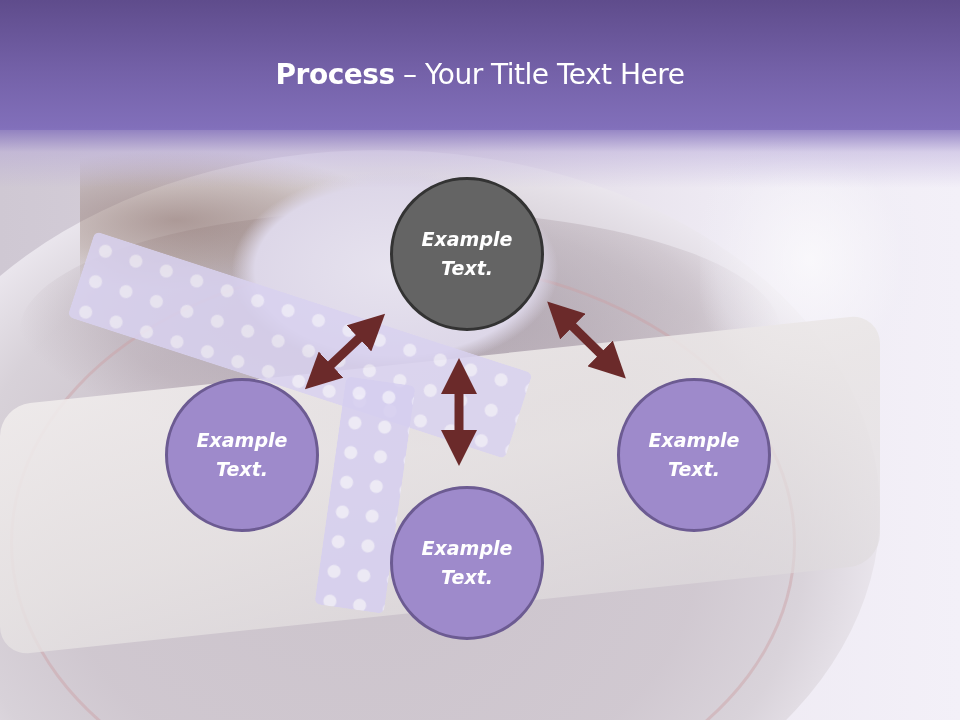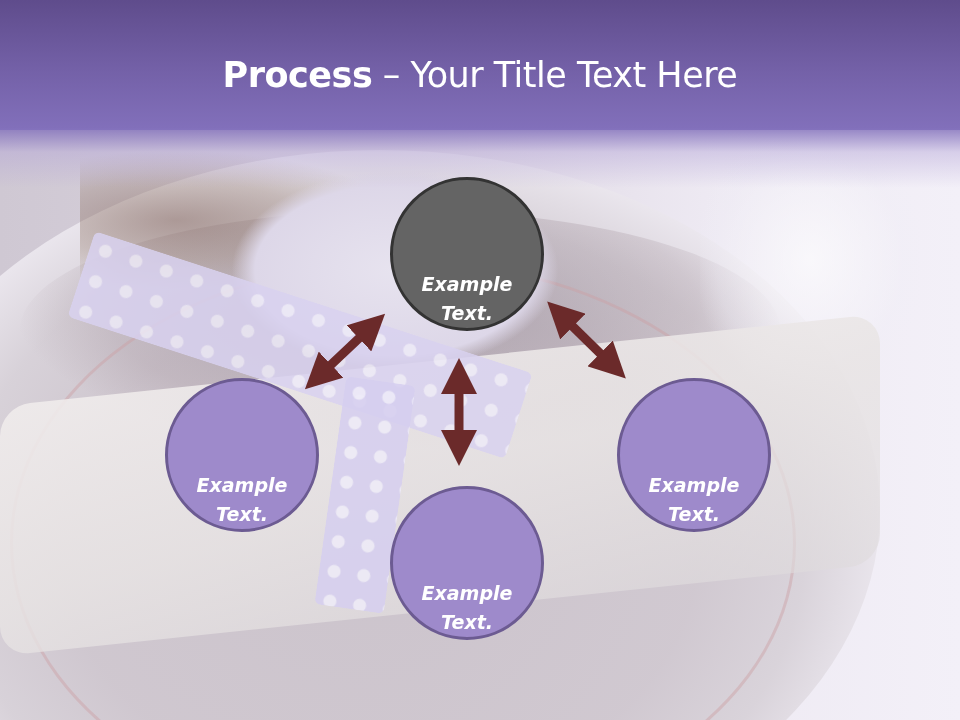--- a/index.html
+++ b/index.html
@@ -29,27 +29,27 @@
     background: radial-gradient(ellipse at 50% 50%, rgba(255,255,255,.6) 0%, rgba(240,238,246,.3) 60%, transparent 75%); }
   .bg .dark-plate { position: absolute; left: 20px; top: 210px; width: 760px; height: 240px; border-radius: 50%;
     background: radial-gradient(ellipse at 50% 40%, rgba(110,95,110,.35) 0%, rgba(140,120,130,.2) 55%, transparent 72%); }
 
   
   .header { position: absolute; left: 0; top: 0; width: 960px; height: 130px;
     background: linear-gradient(180deg, #5f4c8c 0%, #7461a8 55%, #8270bb 100%); }
   .header-fade { position: absolute; left: 0; top: 128px; width: 960px; height: 60px;
     background: linear-gradient(180deg, rgba(130,112,187,.85) 0%, rgba(180,165,215,.45) 40%, rgba(220,210,235,0) 100%); }
   .title { position: absolute; left: 0; top: 52px; width: 960px; text-align: center; color: #ffffff;
-    font-size: 35px; line-height: 46px; font-family: "DejaVu Sans", sans-serif; letter-spacing: -0.5px; }
+    font-size: 28px; line-height: 46px; font-family: "DejaVu Sans", sans-serif; letter-spacing: -0.5px; }
   .title .bold { font-weight: bold; }
   .title .light { font-weight: normal; }
 
   
   .node { position: absolute; width: 154px; height: 154px; border-radius: 50%; box-sizing: border-box;
-    display: flex; align-items: flex-end; justify-content: center; text-align: center;
+    display: flex; align-items: center; justify-content: center; text-align: center;
     color: #ffffff; font-style: italic; font-weight: bold; font-size: 19px; line-height: 29px;
     font-family: "DejaVu Sans", sans-serif; }
   .node.dark { background: #646464; border: 3px solid #333333; }
   .node.purple { background: #9e8acb; border: 3px solid #6c5b92; }
   .node span { display: block; }
 
   svg.arrows { position: absolute; left: 0; top: 0; width: 960px; height: 720px; }
 </style>
 </head>
 <body>

